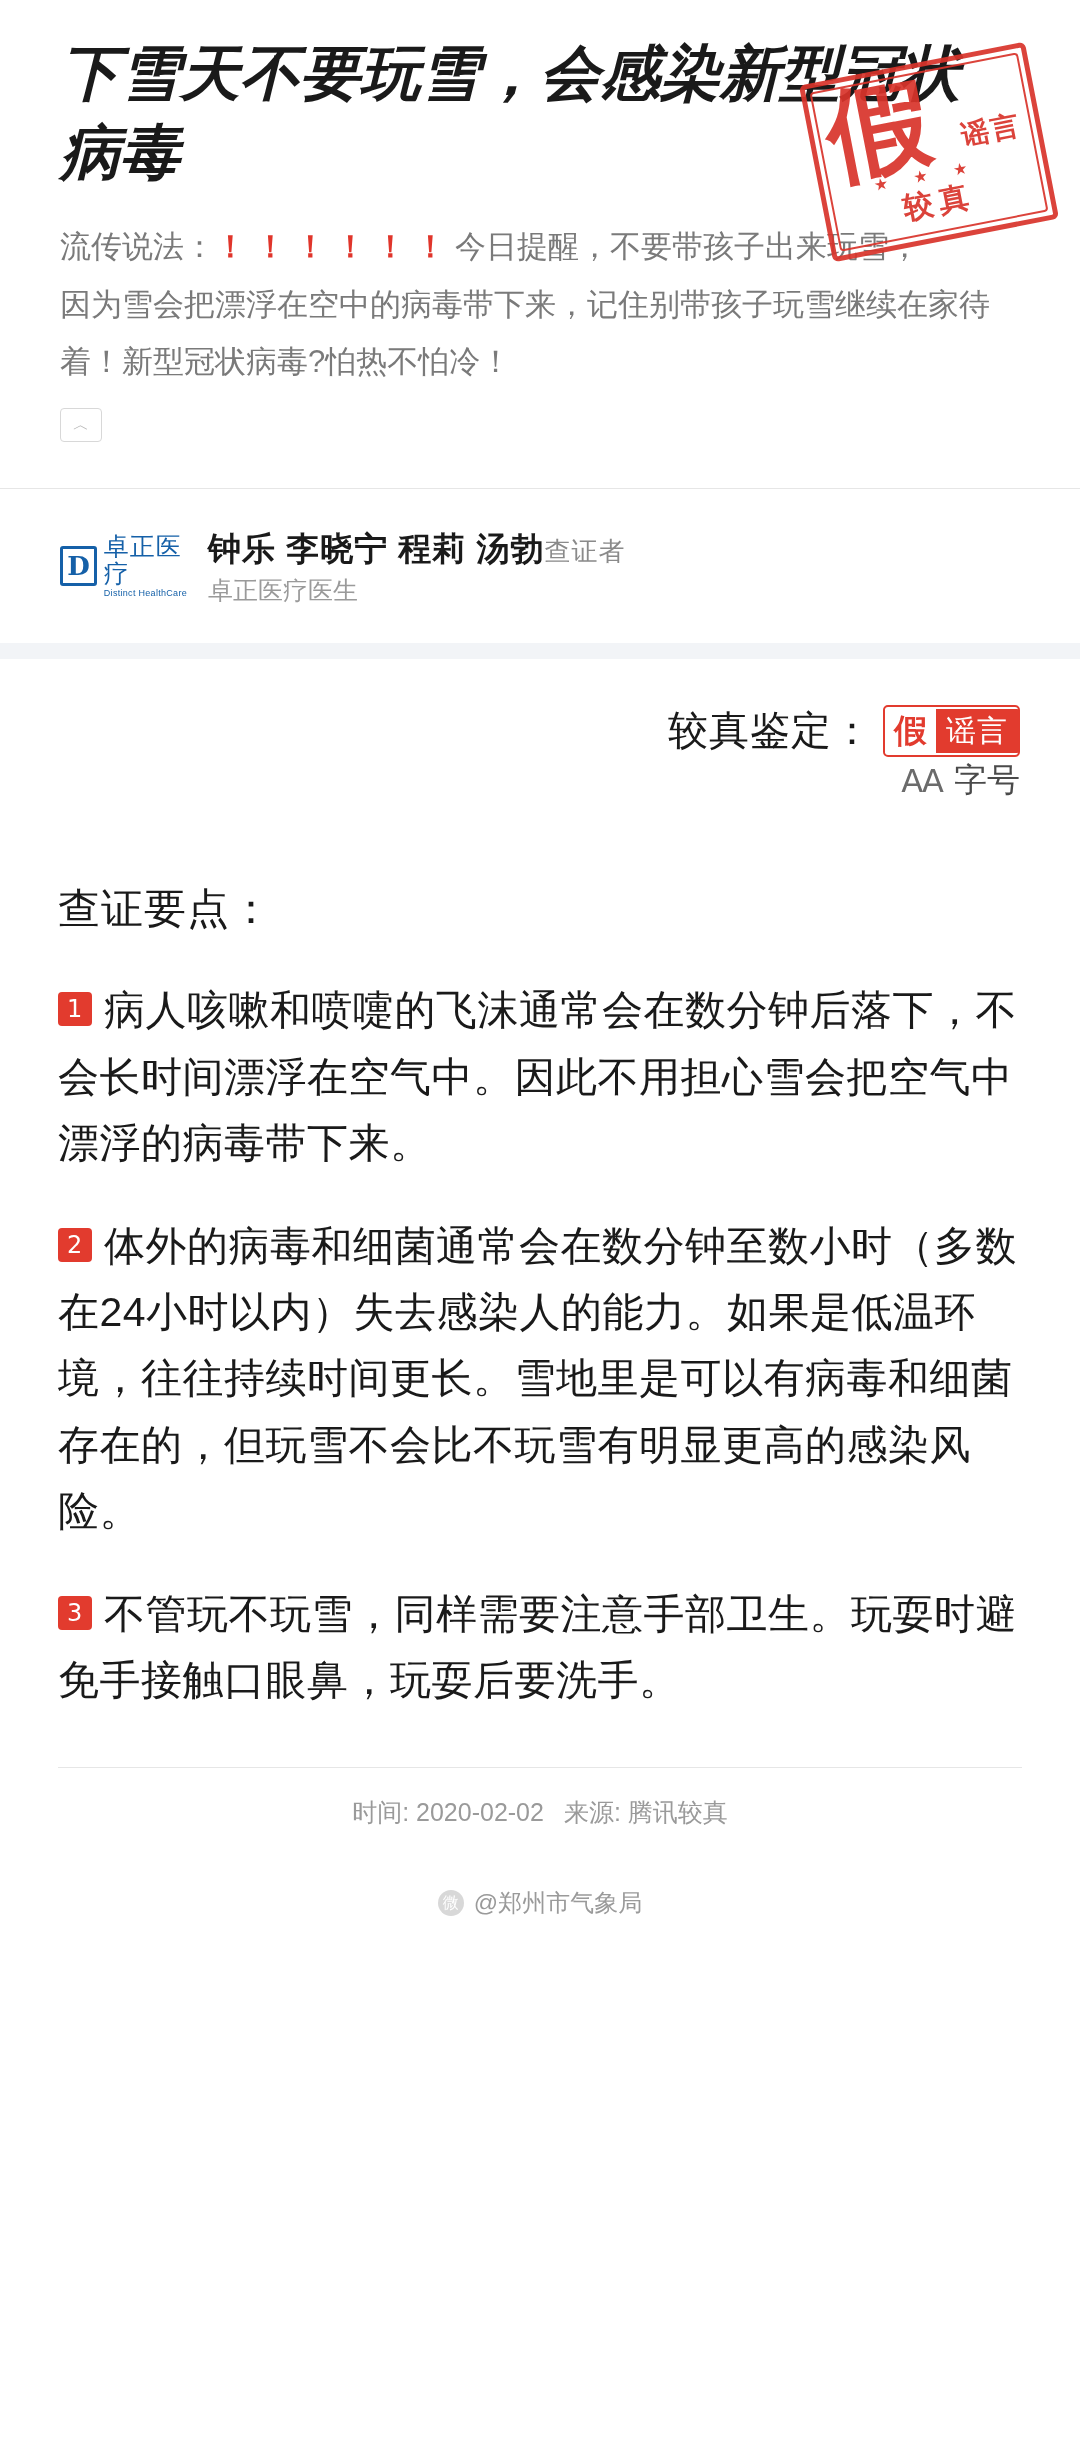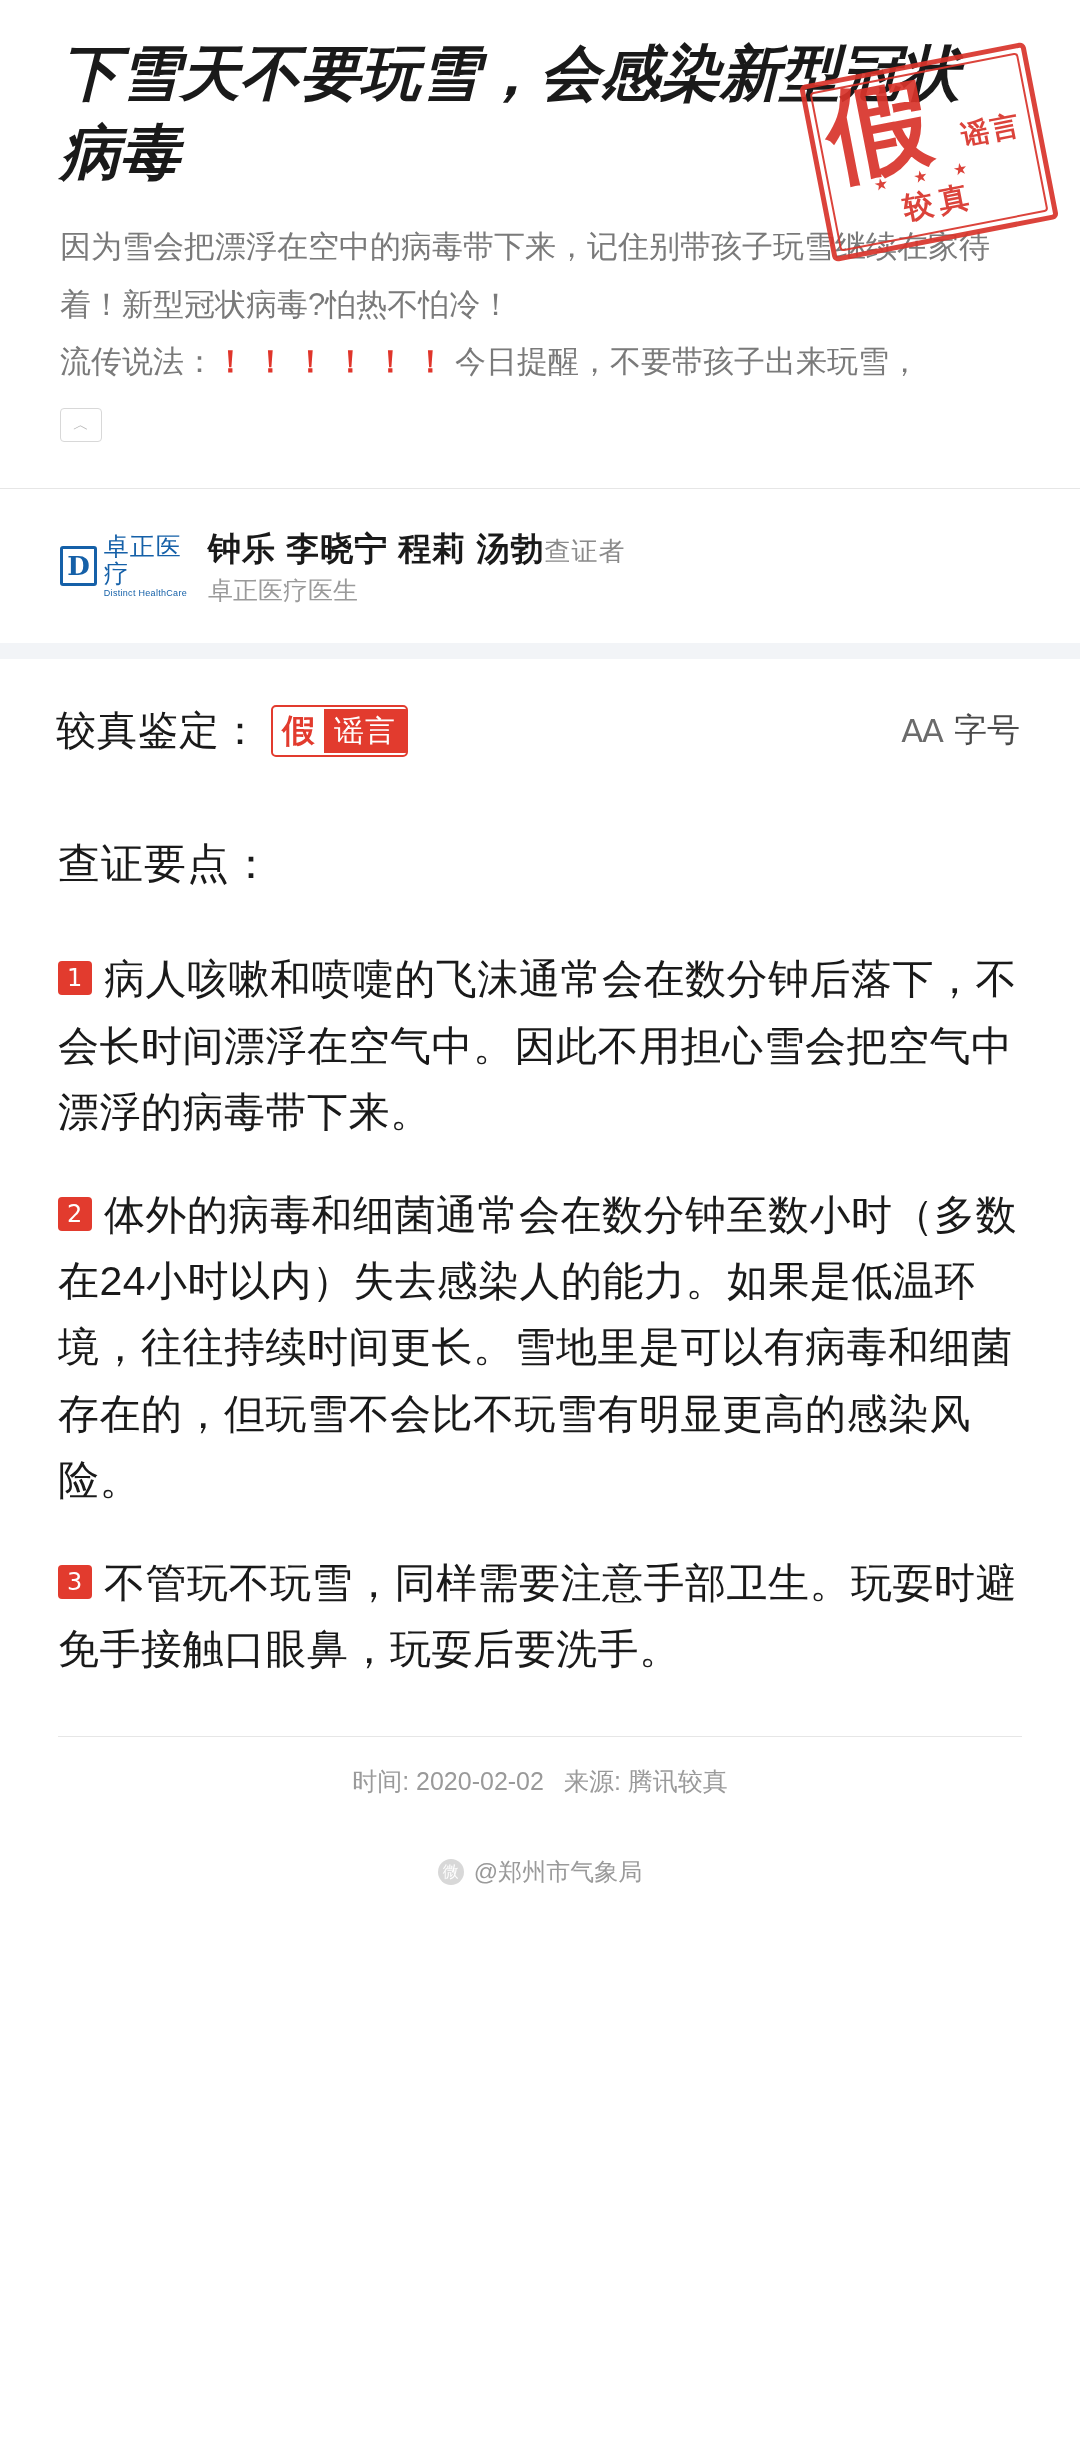--- a/index.html
+++ b/index.html
@@ -210,23 +210,24 @@
   }
 
   .band {
     height: 16px;
     background: #f2f4f7;
   }
 
   
   .verdict-row {
     display: flex;
-    align-items: center;
-    padding: 44px 60px 34px 56px;
+    align-items: flex-end;
+    padding: 44px 60px 34px 92px;
     justify-content: space-between;
+    flex-direction: column;
   }
   .verdict-left {
     display: flex;
     align-items: center;
   }
   .verdict-label {
     font-size: 40px;
     color: #1a1a1a;
     letter-spacing: 1px;
   }
@@ -272,21 +273,21 @@
     color: #4a4a4a;
   }
 
   
   .body {
     padding: 16px 58px 0 58px;
   }
   .section-title {
     font-size: 42px;
     color: #1a1a1a;
-    margin: 28px 0 54px 0;
+    margin: 28px 0 40px 0;
     letter-spacing: 1px;
   }
   .point {
     display: block;
     font-size: 41px;
     line-height: 1.62;
     color: #1a1a1a;
     margin: 0 0 36px 0;
     letter-spacing: 0.5px;
   }
@@ -356,24 +357,24 @@
       <div class="stamp-border"></div>
       <div class="stamp-inner"></div>
       <div class="stamp-big">假</div>
       <div class="stamp-small">谣言</div>
       <div class="stamp-stars">★★★</div>
       <div class="stamp-bottom">较真</div>
     </div>
   </div>
 
   <div class="rumor">
-    <p class="rumor-line">因为雪会把漂浮在空中的病毒带下来，记住别带孩子玩雪继续在家待着！新型冠状病毒?怕热不怕冷！</p>
     <p class="rumor-line">
       <span class="rumor-label">流传说法：</span><span class="bangs">！！！！！！</span><span>今日提醒，不要带孩子出来玩雪，</span>
     </p>
+    <p class="rumor-line">因为雪会把漂浮在空中的病毒带下来，记住别带孩子玩雪继续在家待着！新型冠状病毒?怕热不怕冷！</p>
   </div>
 
   <div class="collapse-row">
     <div class="collapse-btn">︿</div>
   </div>
 
   <div class="divider"></div>
 
   <div class="author-row">
     <div class="author-logo">

